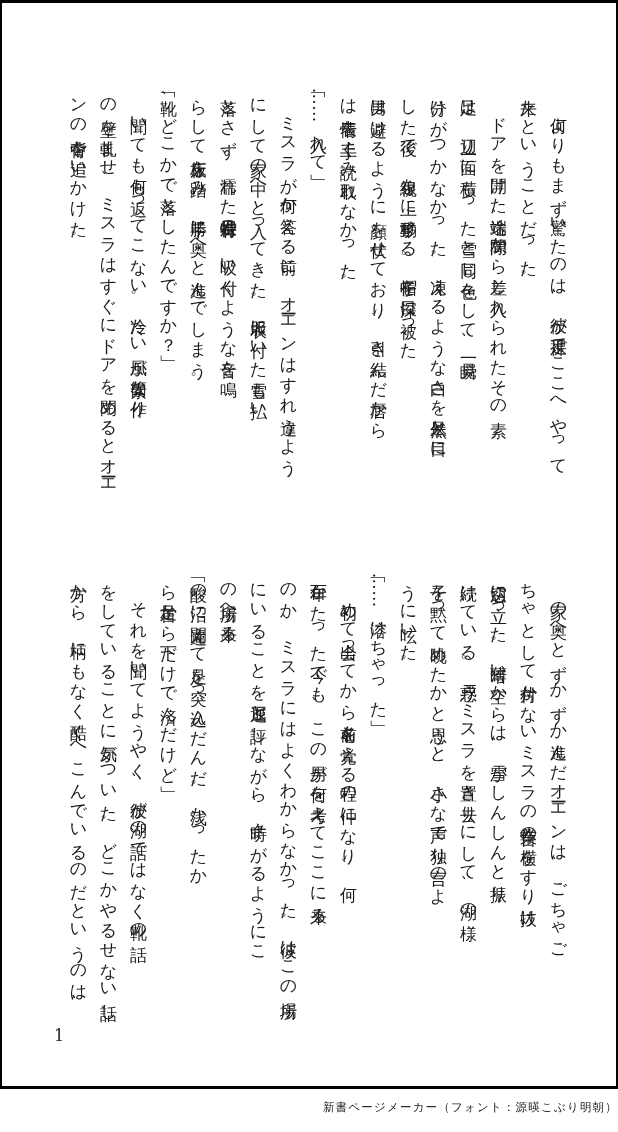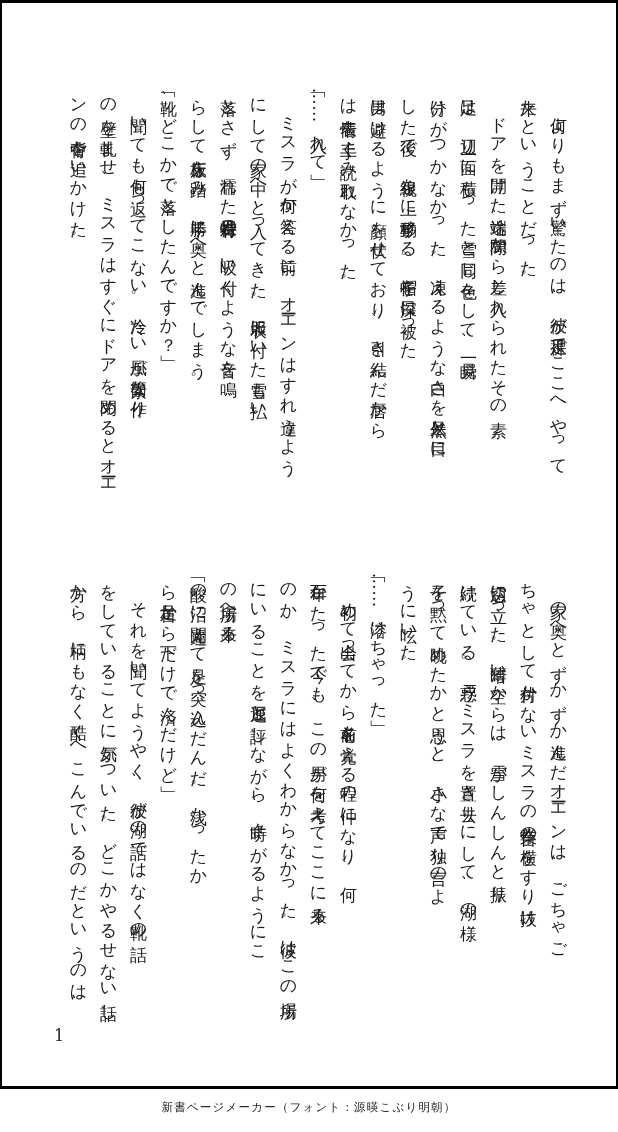--- a/index.html
+++ b/index.html
@@ -58,21 +58,21 @@
     top: 1023px;
     font-size: 16px;
     line-height: 20px;
     color: #1c1c1c;
   }
   .footer-caption {
     position: absolute;
     left: 0;
     right: 0;
     top: 1100px;
-    text-align: center;
+    text-align: right;
     font-size: 11.5px;
     letter-spacing: 1.2px;
     color: #222222;
   }
 </style>
 </head>
 <body>
 
 <div class="canvas">
   <div class="page-frame">

